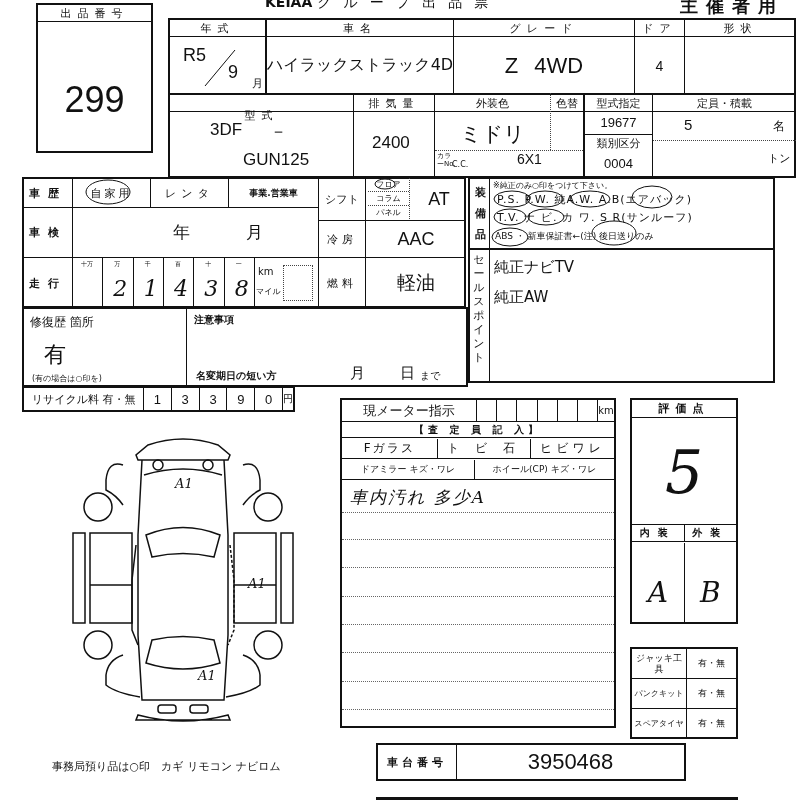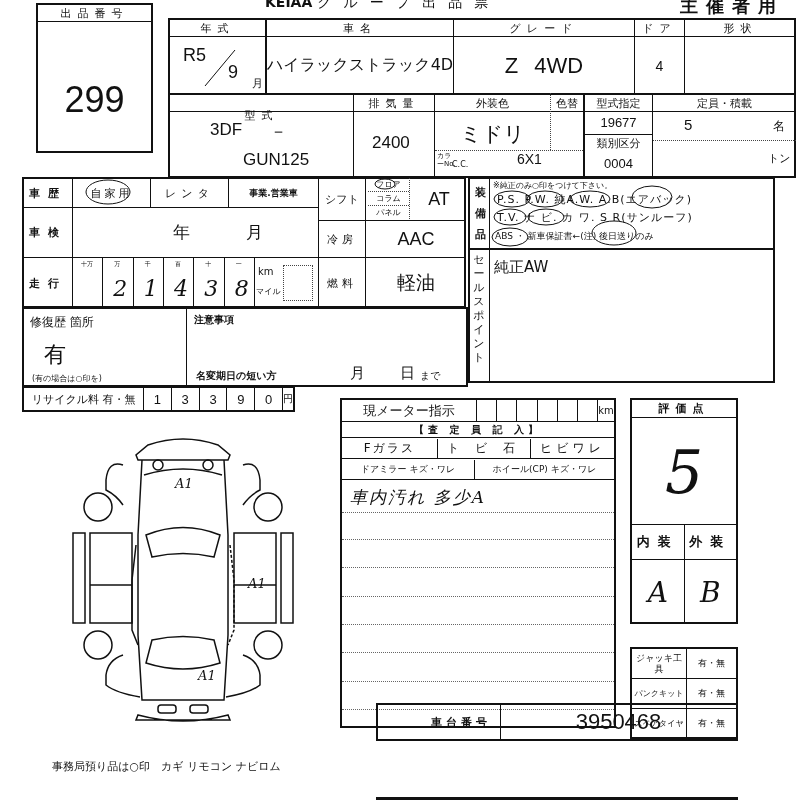--- a/index.html
+++ b/index.html
@@ -164,20 +164,21 @@
   <ellipse cx="100" cy="16" rx="20" ry="8" fill="none" stroke="#111" stroke-width="1"></ellipse>
   <ellipse cx="162" cy="14" rx="20" ry="11" fill="none" stroke="#111" stroke-width="1"></ellipse>
   <ellipse cx="20" cy="34" rx="16" ry="8" fill="none" stroke="#111" stroke-width="1"></ellipse>
   <ellipse cx="56" cy="34" rx="18" ry="8" fill="none" stroke="#111" stroke-width="1"></ellipse>
   <ellipse cx="20" cy="54" rx="18" ry="9" fill="none" stroke="#111" stroke-width="1"></ellipse>
   <ellipse cx="124" cy="50" rx="22" ry="12" fill="none" stroke="#111" stroke-width="1"></ellipse>
 </svg>
 
 <div class="abs" style="left:472px;top:253px;width:14px;font-size:11px;line-height:14px;text-align:center;">セールスポイント</div>
 <div class="abs" style="left:494px;top:252px;font-size:15px;line-height:30px;">
+  <div>純正ナビTV</div>
   <div>純正AW</div>
 </div>
 
 <div class="abs b" style="left:22px;top:307px;width:446px;height:80px;"></div>
 <div class="abs ln" style="left:186px;top:307px;width:1px;height:80px;"></div>
 <div class="abs" style="left:30px;top:314px;font-size:12px;">修復歴 箇所</div>
 <div class="abs" style="left:44px;top:340px;font-size:22px;">有</div>
 <div class="abs" style="left:32px;top:373px;font-size:8px;">(有の場合は○印を)</div>
 <div class="abs" style="left:194px;top:313px;font-size:10px;font-weight:bold;">注意事項</div>
 <div class="abs" style="left:196px;top:369px;font-size:10px;font-weight:bold;">名変期日の短い方</div>
@@ -222,21 +223,21 @@
 <div class="abs dot" style="left:342px;top:567px;width:272px;"></div>
 <div class="abs dot" style="left:342px;top:596px;width:272px;"></div>
 <div class="abs dot" style="left:342px;top:624px;width:272px;"></div>
 <div class="abs dot" style="left:342px;top:652px;width:272px;"></div>
 <div class="abs dot" style="left:342px;top:681px;width:272px;"></div>
 <div class="abs dot" style="left:342px;top:709px;width:272px;"></div>
 
 <div class="abs b" style="left:630px;top:398px;width:108px;height:226px;"></div>
 <div class="abs t hdr" style="left:632px;top:400px;width:104px;height:18px;border-bottom:1px solid #111;font-weight:bold;">評価点</div>
 <div class="abs t hand" style="left:632px;top:419px;width:104px;height:105px;font-size:60px;">5</div>
-<div class="abs" style="left:632px;top:524px;width:104px;height:36px;display:flex;border-top:1px solid #111;border-bottom:1px solid #111;font-size:13px;font-weight:bold;">
+<div class="abs" style="left:632px;top:524px;width:104px;height:18px;display:flex;border-top:1px solid #111;border-bottom:1px solid #111;font-size:10px;font-weight:bold;">
   <div class="t" style="flex:1;border-right:1px solid #111;letter-spacing:8px;">内装</div>
   <div class="t" style="flex:1;letter-spacing:8px;">外装</div>
 </div>
 <div class="abs" style="left:632px;top:543px;width:104px;height:79px;display:flex;">
   <div class="t hand" style="flex:1;border-right:1px solid #111;font-size:28px;padding-top:20px;">A</div>
   <div class="t hand" style="flex:1;font-size:28px;padding-top:20px;">B</div>
 </div>
 
 <div class="abs b" style="left:630px;top:647px;width:108px;height:92px;">
   <div style="display:flex;height:29px;border-bottom:1px solid #111;font-size:9px;">
@@ -279,17 +280,17 @@
   <path d="M175 220 Q190 225 192 240 L192 250 Q182 258 158 262"></path>
   <rect x="90" y="270" width="18" height="8" rx="3"></rect>
     <rect x="122" y="270" width="18" height="8" rx="3"></rect>
   <path d="M70 280 Q115 292 160 280 L162 285 L68 285 Z"></path>
 </svg>
 <div class="abs hand" style="left:175px;top:476px;font-size:13px;">A1</div>
 <div class="abs hand" style="left:248px;top:576px;font-size:13px;">A1</div>
 <div class="abs hand" style="left:198px;top:668px;font-size:13px;">A1</div>
 
 <div class="abs" style="left:52px;top:759px;font-size:11px;">事務局預り品は○印　カギ リモコン ナビロム</div>
-<div class="abs b" style="left:376px;top:703px;width:362px;height:38px;display:flex;padding-left:44px;">
+<div class="abs b" style="left:376px;top:743px;width:310px;height:38px;display:flex;">
   <div class="t" style="width:78px;border-right:1px solid #111;font-size:11px;font-weight:bold;letter-spacing:4px;">車台番号</div>
   <div class="t big" style="flex:1;font-size:22px;">3950468</div>
 </div>
 <div class="abs ln" style="left:376px;top:797px;width:362px;height:3px;"></div>
 
 </body></html>

